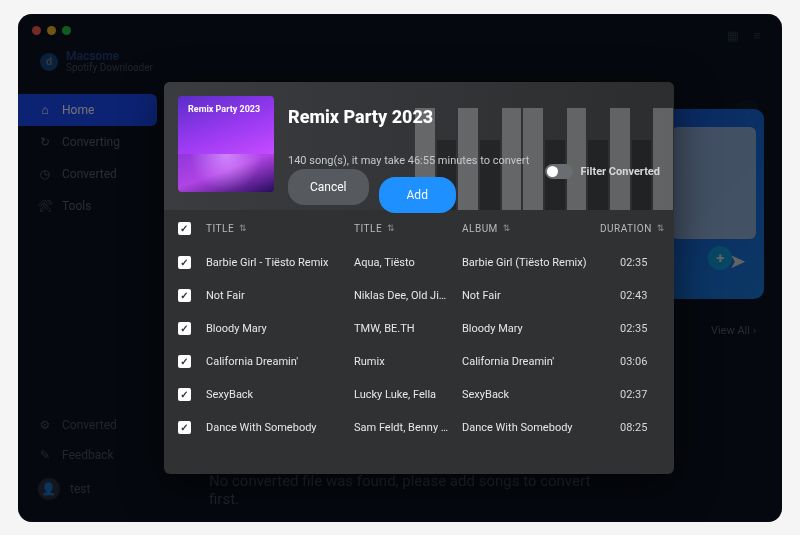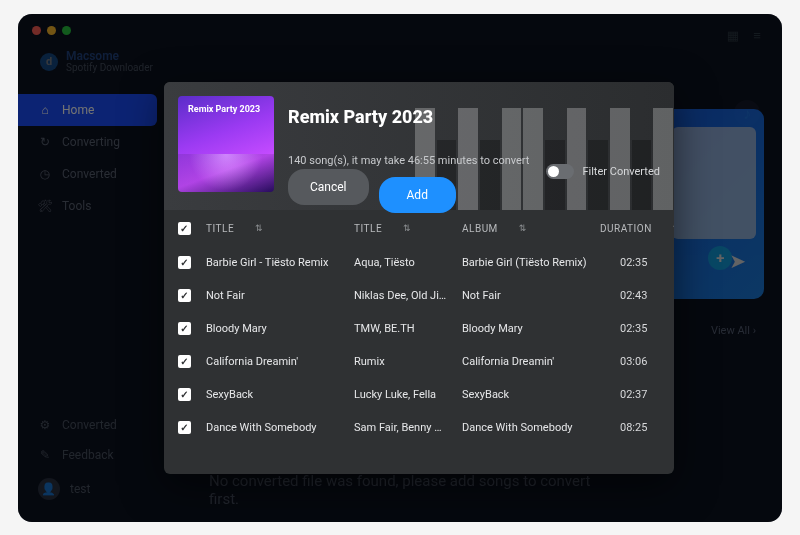--- a/index.html
+++ b/index.html
@@ -41,29 +41,29 @@
   .piano span.b{background:#000;height:55%;}
   .cover{position:absolute;left:14px;top:14px;width:96px;height:96px;border-radius:4px;overflow:hidden;background:linear-gradient(160deg,#5b2dc9 0%,#9b3af2 40%,#c44bff 70%,#2a0d66 100%);}
   .cover-text{position:absolute;top:8px;left:10px;color:#fff;font-size:9px;font-weight:700;}
   .cover-crowd{position:absolute;bottom:0;left:0;right:0;height:40%;background:radial-gradient(circle at 50% 0,rgba(255,255,255,.35),rgba(0,0,0,.1) 60%);}
   .hdr-title{position:absolute;left:124px;top:24px;color:#fff;font-size:18px;font-weight:800;}
   .hdr-sub{position:absolute;left:124px;top:48px;color:#c7c9cc;font-size:11px;margin-top:24px;}
   .hdr-actions{position:absolute;left:124px;top:78px;display:flex;align-items:center;gap:10px;}
   .btn{border:none;border-radius:16px;height:36px;padding:0 22px;font-size:12px;color:#fff;cursor:pointer;}
   .btn-cancel{background:#56595d;}
   .btn-add{background:#1e90ff;padding:0 28px;margin-top:17px;}
-  .filter-wrap{position:absolute;right:14px;top:82px;display:flex;align-items:center;gap:8px;}
+  .filter-wrap{position:absolute;right:14px;top:82px;display:flex;align-items:center;gap:8px;font-weight:bold;}
   .toggle{width:28px;height:15px;border-radius:8px;background:#6a6d71;position:relative;}
   .toggle::after{content:"";position:absolute;left:2px;top:2px;width:11px;height:11px;border-radius:50%;background:#fff;}
   .filter-label{color:#d6d8da;font-size:11px;}
 
   .table{flex:1;overflow:hidden;padding:0 14px 8px 14px;}
   .thead,.trow{display:grid;grid-template-columns:20px 140px 100px 130px 60px;gap:8px;align-items:center;}
   .thead{height:36px;color:#b8babd;font-size:10px;letter-spacing:.5px;}
-  .thead .th{display:flex;align-items:flex-start;gap:21px;}
+  .thead .th{display:flex;align-items:flex-start;gap:5px;}
   .sort-ico{font-size:9px;color:#8d9093;}
   .trow{height:33px;color:#e6e7e9;font-size:11px;}
   .trow .cell{white-space:nowrap;overflow:hidden;text-overflow:ellipsis;}
   .chk{width:13px;height:13px;border-radius:2px;background:#fff;display:flex;align-items:center;justify-content:center;color:#2f3133;font-size:10px;font-weight:900;}
   .dur{color:#d8d9db;padding-left:20px;}
 </style>
 </head>
 <body>
 
 <div class="window">
@@ -216,20 +216,20 @@
           <div class="trow">
             <div class="chk">✓</div>
             <div class="cell">SexyBack</div>
             <div class="cell">Lucky Luke, Fella</div>
             <div class="cell">SexyBack</div>
             <div class="cell dur">02:37</div>
           </div>
           <div class="trow">
             <div class="chk">✓</div>
             <div class="cell">Dance With Somebody</div>
-            <div class="cell">Sam Fair, Benny …</div>
+            <div class="cell">Sam Feldt, Benny …</div>
             <div class="cell">Dance With Somebody</div>
             <div class="cell dur">08:25</div>
           </div>
         </div>
     </div>
   </div>
 </div>
 
 </body></html>

